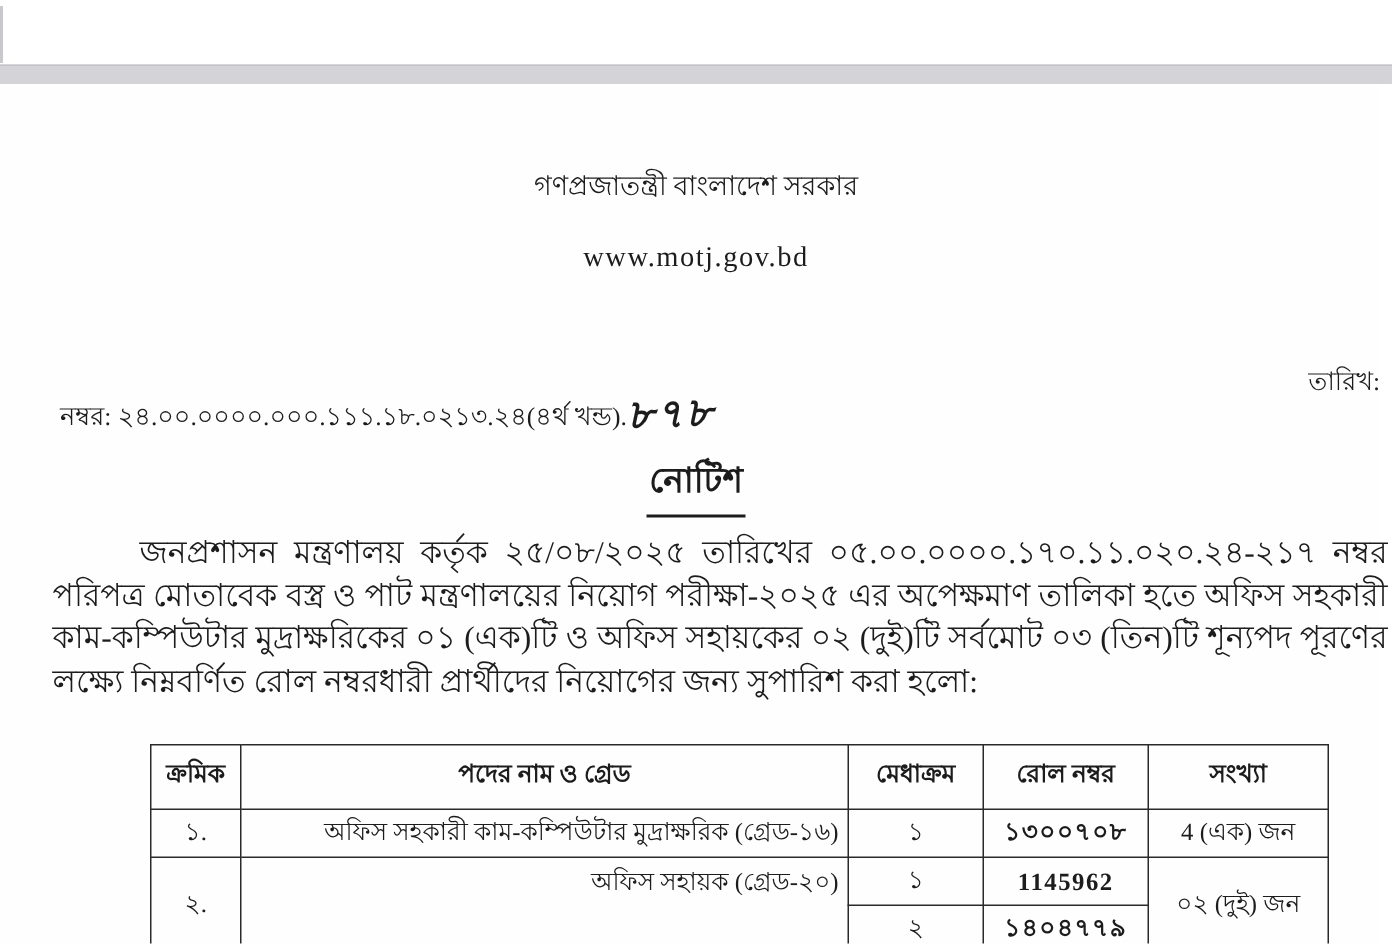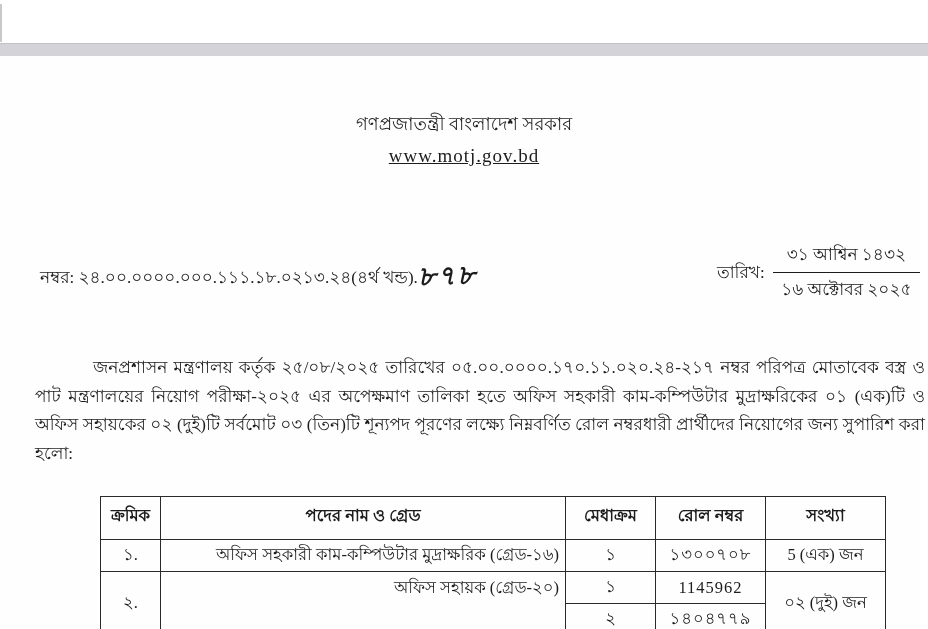--- a/index.html
+++ b/index.html
@@ -24,24 +24,23 @@
     position: absolute; left: 0; top: 56px; width: 920px; height: 573px;
     background: #fefefe;
   }
   .doc-header {
     position: absolute; left: 0; top: 54px; width: 928px;
     text-align: center;
     font-size: 18px; line-height: 28px;
   }
   .doc-header .website {
     display: inline-block;
-    margin-top: 4px;
+    margin-top: 20px;
     font-size: 19px;
     letter-spacing: 1px;
-    text-decoration: underline;
   }
   .ref-row {
     position: absolute; left: 0; top: 185px; width: 928px; height: 52px;
   }
   .memo {
     position: absolute; left: 40px; top: 12px;
     font-size: 17px; white-space: nowrap;
   }
   .memo .handwritten {
     display: inline-block;
@@ -67,21 +66,21 @@
     text-align: center;
   }
   .doc-title span {
     display: inline-block;
     font-size: 23px; font-weight: bold;
     border-bottom: 2px solid #1c1c1c;
     padding: 0 2px 2px 2px;
   }
   .body-para {
     position: absolute; left: 35px; top: 298px; width: 890px;
-    font-size: 17px; line-height: 28.5px;
+    font-size: 21px; line-height: 28.5px;
     text-align: justify;
     text-indent: 58px;
   }
   .notice-table {
     position: absolute; left: 100px; top: 440px;
     border-collapse: collapse;
     table-layout: fixed;
     width: 785px;
     font-size: 16.5px;
   }
@@ -97,21 +96,21 @@
   .col-merit  { width: 90px; }
   .col-roll   { width: 110px; }
   .col-count  { width: 120px; }
   .row-header th { height: 43px; vertical-align: top; padding-top: 6px; }
   .row-1 td { height: 32px; }
   .row-2 td, .row-3 td { height: 25px; }
   td.cell-serial { text-align: center; }
   td.cell-post { text-align: right; padding-left: 9px; }
   td.cell-post-tall { vertical-align: top; padding-top: 3px; }
   td.cell-merit, td.cell-roll, td.cell-count { text-align: center; }
-  td.cell-roll { letter-spacing: 1px; }
+  td.cell-roll { letter-spacing: 1px; font-weight: bold; }
 </style>
 </head>
 <body>
 
 <div class="corner-tick"></div>
 <div class="gray-band"></div>
 
 <div class="doc">
 
   <div class="doc-header">
@@ -120,27 +119,26 @@
       <span class="website">www.motj.gov.bd</span>
     </div>
   </div>
 
   <div class="ref-row">
     <div class="memo">
       <span>নম্বর: </span><span>২৪.০০.০০০০.০০০.১১১.১৮.০২১৩.২৪(৪র্থ খন্ড).</span><span class="handwritten">৮৭৮</span>
     </div>
     <div class="date-block">
       <span>তারিখ:</span>
-      <span class="date-stack">
-        <span class="date-top">৩১ আশ্বিন ১৪৩২</span>
-        <span class="date-bottom">১৬ অক্টোবর ২০২৫</span>
-      </span>
     </div>
   </div>
 
+  <div class="doc-title">
+    <span>নোটিশ</span>
+  </div>
 
   <p class="body-para">জনপ্রশাসন মন্ত্রণালয় কর্তৃক ২৫/০৮/২০২৫ তারিখের ০৫.০০.০০০০.১৭০.১১.০২০.২৪-২১৭ নম্বর পরিপত্র মোতাবেক বস্ত্র ও পাট মন্ত্রণালয়ের নিয়োগ পরীক্ষা-২০২৫ এর অপেক্ষমাণ তালিকা হতে অফিস সহকারী কাম-কম্পিউটার মুদ্রাক্ষরিকের ০১ (এক)টি ও অফিস সহায়কের ০২ (দুই)টি সর্বমোট ০৩ (তিন)টি শূন্যপদ পূরণের লক্ষ্যে নিম্নবর্ণিত রোল নম্বরধারী প্রার্থীদের নিয়োগের জন্য সুপারিশ করা হলো:</p>
 
   <table class="notice-table">
     <colgroup>
       <col class="col-serial">
         <col class="col-post">
         <col class="col-merit">
         <col class="col-roll">
         <col class="col-count">
@@ -151,21 +149,21 @@
       <th>পদের নাম ও গ্রেড</th>
       <th>মেধাক্রম</th>
       <th>রোল নম্বর</th>
       <th>সংখ্যা</th>
     </tr>
     <tr class="row-1">
       <td class="cell-serial">১.</td>
       <td class="cell-post">অফিস সহকারী কাম-কম্পিউটার মুদ্রাক্ষরিক (গ্রেড-১৬)</td>
       <td class="cell-merit">১</td>
       <td class="cell-roll">১৩০০৭০৮</td>
-      <td class="cell-count">5 (এক) জন</td>
+      <td class="cell-count">4 (এক) জন</td>
     </tr>
     <tr class="row-2">
       <td class="cell-serial" rowspan="2">২.</td>
       <td class="cell-post cell-post-tall" rowspan="2">অফিস সহায়ক (গ্রেড-২০)</td>
       <td class="cell-merit">১</td>
       <td class="cell-roll">1145962</td>
       <td class="cell-count" rowspan="2">০২ (দুই) জন</td>
     </tr>
     <tr class="row-3">
       <td class="cell-merit">২</td>

